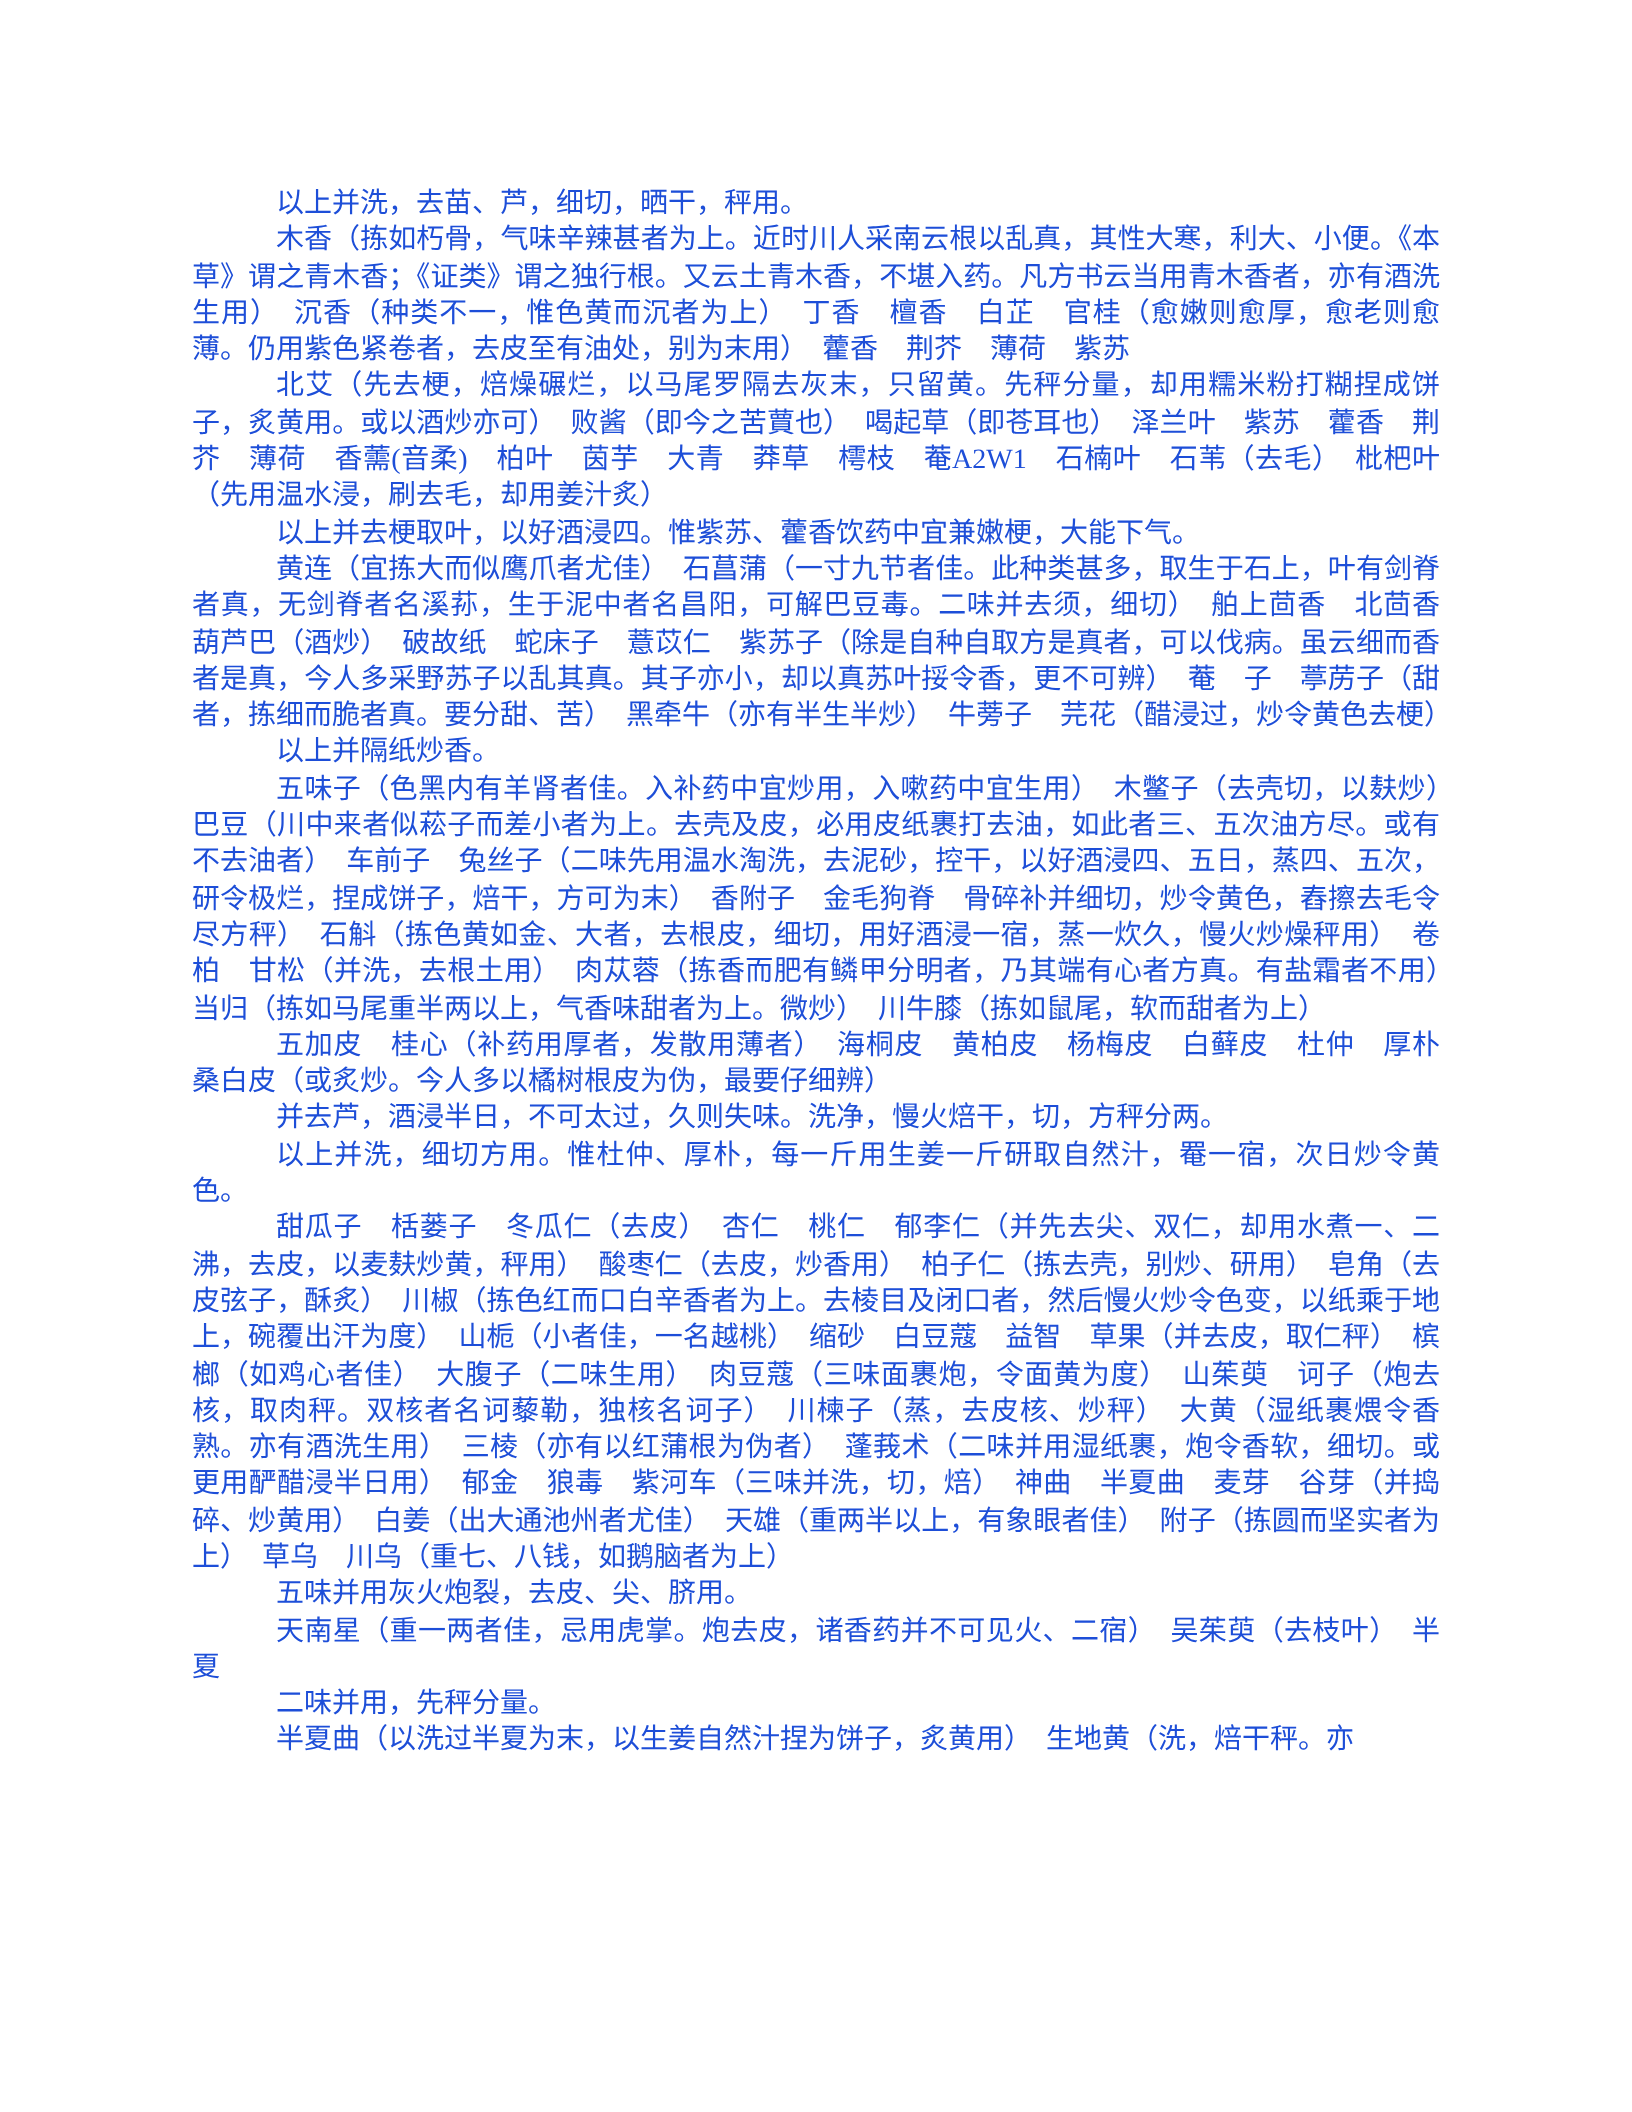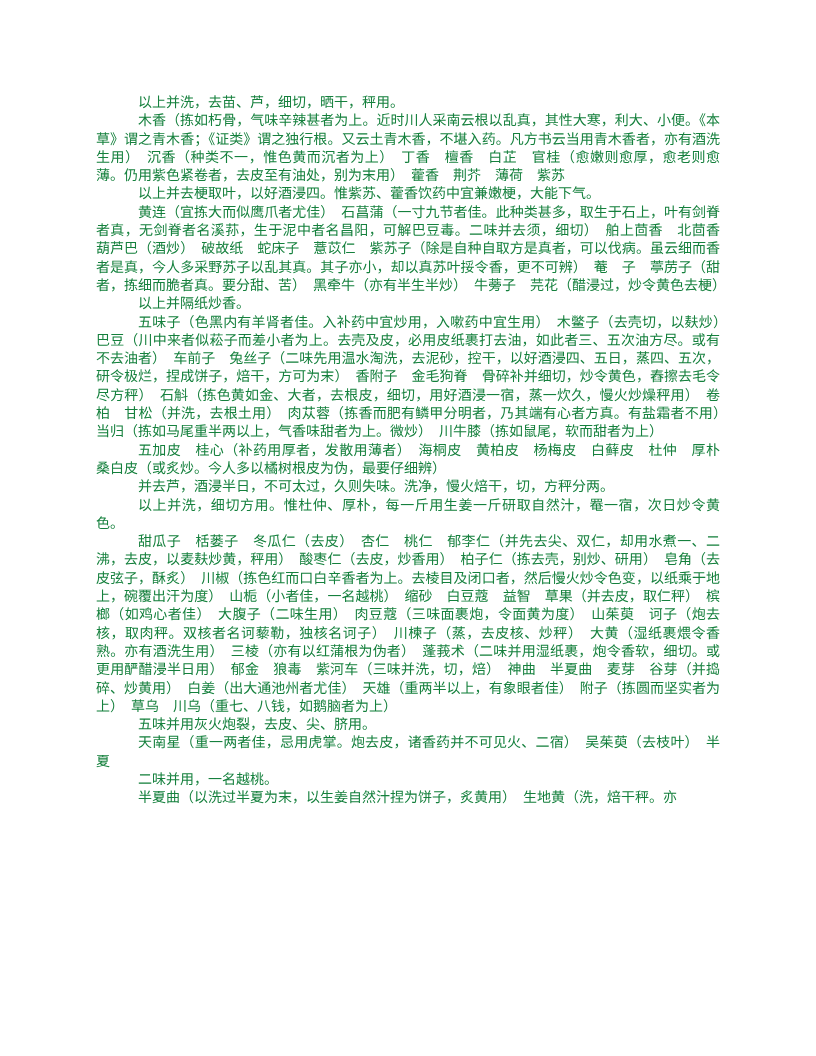--- a/index.html
+++ b/index.html
@@ -19,41 +19,42 @@
     }
     .doc-body {
       width: 624px;
     }
     p.doc-para {
       margin: 0;
       padding: 0;
       font-family: "Liberation Serif", "DejaVu Serif", serif;
       font-size: 14px;
       line-height: 18.3px;
-      color: #15803d;
+      color: #1d4ed8;
       text-align: justify;
       text-justify: inter-ideograph;
       text-indent: 3em;
       word-break: break-all;
       overflow-wrap: break-word;
     }
   </style>
 </head>
 <body>
 
 <div class="page">
   <div class="doc-body">
     <p class="doc-para">以上并洗，去苗、芦，细切，晒干，秤用。</p>
     <p class="doc-para">木香（拣如朽骨，气味辛辣甚者为上。近时川人采南云根以乱真，其性大寒，利大、小便。《本草》谓之青木香；《证类》谓之独行根。又云土青木香，不堪入药。凡方书云当用青木香者，亦有酒洗生用）　沉香（种类不一，惟色黄而沉者为上）　丁香　檀香　白芷　官桂（愈嫩则愈厚，愈老则愈薄。仍用紫色紧卷者，去皮至有油处，别为末用）　藿香　荆芥　薄荷　紫苏</p>
+    <p class="doc-para">北艾（先去梗，焙燥碾烂，以马尾罗隔去灰末，只留黄。先秤分量，却用糯米粉打糊捏成饼子，炙黄用。或以酒炒亦可）　败酱（即今之苦蕒也）　喝起草（即苍耳也）　泽兰叶　紫苏　藿香　荆芥　薄荷　香薷(音柔)　柏叶　茵芋　大青　莽草　樗枝　菴A2W1　石楠叶　石苇（去毛）　枇杷叶（先用温水浸，刷去毛，却用姜汁炙）</p>
     <p class="doc-para">以上并去梗取叶，以好酒浸四。惟紫苏、藿香饮药中宜兼嫩梗，大能下气。</p>
     <p class="doc-para">黄连（宜拣大而似鹰爪者尤佳）　石菖蒲（一寸九节者佳。此种类甚多，取生于石上，叶有剑脊者真，无剑脊者名溪荪，生于泥中者名昌阳，可解巴豆毒。二味并去须，细切）　舶上茴香　北茴香　葫芦巴（酒炒）　破故纸　蛇床子　薏苡仁　紫苏子（除是自种自取方是真者，可以伐病。虽云细而香者是真，今人多采野苏子以乱其真。其子亦小，却以真苏叶挼令香，更不可辨）　菴　子　葶苈子（甜者，拣细而脆者真。要分甜、苦）　黑牵牛（亦有半生半炒）　牛蒡子　芫花（醋浸过，炒令黄色去梗）</p>
     <p class="doc-para">以上并隔纸炒香。</p>
     <p class="doc-para">五味子（色黑内有羊肾者佳。入补药中宜炒用，入嗽药中宜生用）　木鳖子（去壳切，以麸炒）　巴豆（川中来者似菘子而差小者为上。去壳及皮，必用皮纸裹打去油，如此者三、五次油方尽。或有不去油者）　车前子　兔丝子（二味先用温水淘洗，去泥砂，控干，以好酒浸四、五日，蒸四、五次，研令极烂，捏成饼子，焙干，方可为末）　香附子　金毛狗脊　骨碎补并细切，炒令黄色，舂擦去毛令尽方秤）　石斛（拣色黄如金、大者，去根皮，细切，用好酒浸一宿，蒸一炊久，慢火炒燥秤用）　卷柏　甘松（并洗，去根土用）　肉苁蓉（拣香而肥有鳞甲分明者，乃其端有心者方真。有盐霜者不用）　当归（拣如马尾重半两以上，气香味甜者为上。微炒）　川牛膝（拣如鼠尾，软而甜者为上）</p>
     <p class="doc-para">五加皮　桂心（补药用厚者，发散用薄者）　海桐皮　黄柏皮　杨梅皮　白藓皮　杜仲　厚朴　桑白皮（或炙炒。今人多以橘树根皮为伪，最要仔细辨）</p>
     <p class="doc-para">并去芦，酒浸半日，不可太过，久则失味。洗净，慢火焙干，切，方秤分两。</p>
     <p class="doc-para">以上并洗，细切方用。惟杜仲、厚朴，每一斤用生姜一斤研取自然汁，罨一宿，次日炒令黄色。</p>
     <p class="doc-para">甜瓜子　栝蒌子　冬瓜仁（去皮）　杏仁　桃仁　郁李仁（并先去尖、双仁，却用水煮一、二沸，去皮，以麦麸炒黄，秤用）　酸枣仁（去皮，炒香用）　柏子仁（拣去壳，别炒、研用）　皂角（去皮弦子，酥炙）　川椒（拣色红而口白辛香者为上。去棱目及闭口者，然后慢火炒令色变，以纸乘于地上，碗覆出汗为度）　山栀（小者佳，一名越桃）　缩砂　白豆蔻　益智　草果（并去皮，取仁秤）　槟榔（如鸡心者佳）　大腹子（二味生用）　肉豆蔻（三味面裹炮，令面黄为度）　山茱萸　诃子（炮去核，取肉秤。双核者名诃藜勒，独核名诃子）　川楝子（蒸，去皮核、炒秤）　大黄（湿纸裹煨令香熟。亦有酒洗生用）　三棱（亦有以红蒲根为伪者）　蓬莪术（二味并用湿纸裹，炮令香软，细切。或更用酽醋浸半日用）　郁金　狼毒　紫河车（三味并洗，切，焙）　神曲　半夏曲　麦芽　谷芽（并捣碎、炒黄用）　白姜（出大通池州者尤佳）　天雄（重两半以上，有象眼者佳）　附子（拣圆而坚实者为上）　草乌　川乌（重七、八钱，如鹅脑者为上）</p>
     <p class="doc-para">五味并用灰火炮裂，去皮、尖、脐用。</p>
     <p class="doc-para">天南星（重一两者佳，忌用虎掌。炮去皮，诸香药并不可见火、二宿）　吴茱萸（去枝叶）　半夏</p>
-    <p class="doc-para">二味并用，一名越桃。</p>
+    <p class="doc-para">二味并用，先秤分量。</p>
     <p class="doc-para">半夏曲（以洗过半夏为末，以生姜自然汁捏为饼子，炙黄用）　生地黄（洗，焙干秤。亦</p>
   </div>
 </div>
 
 </body></html>

